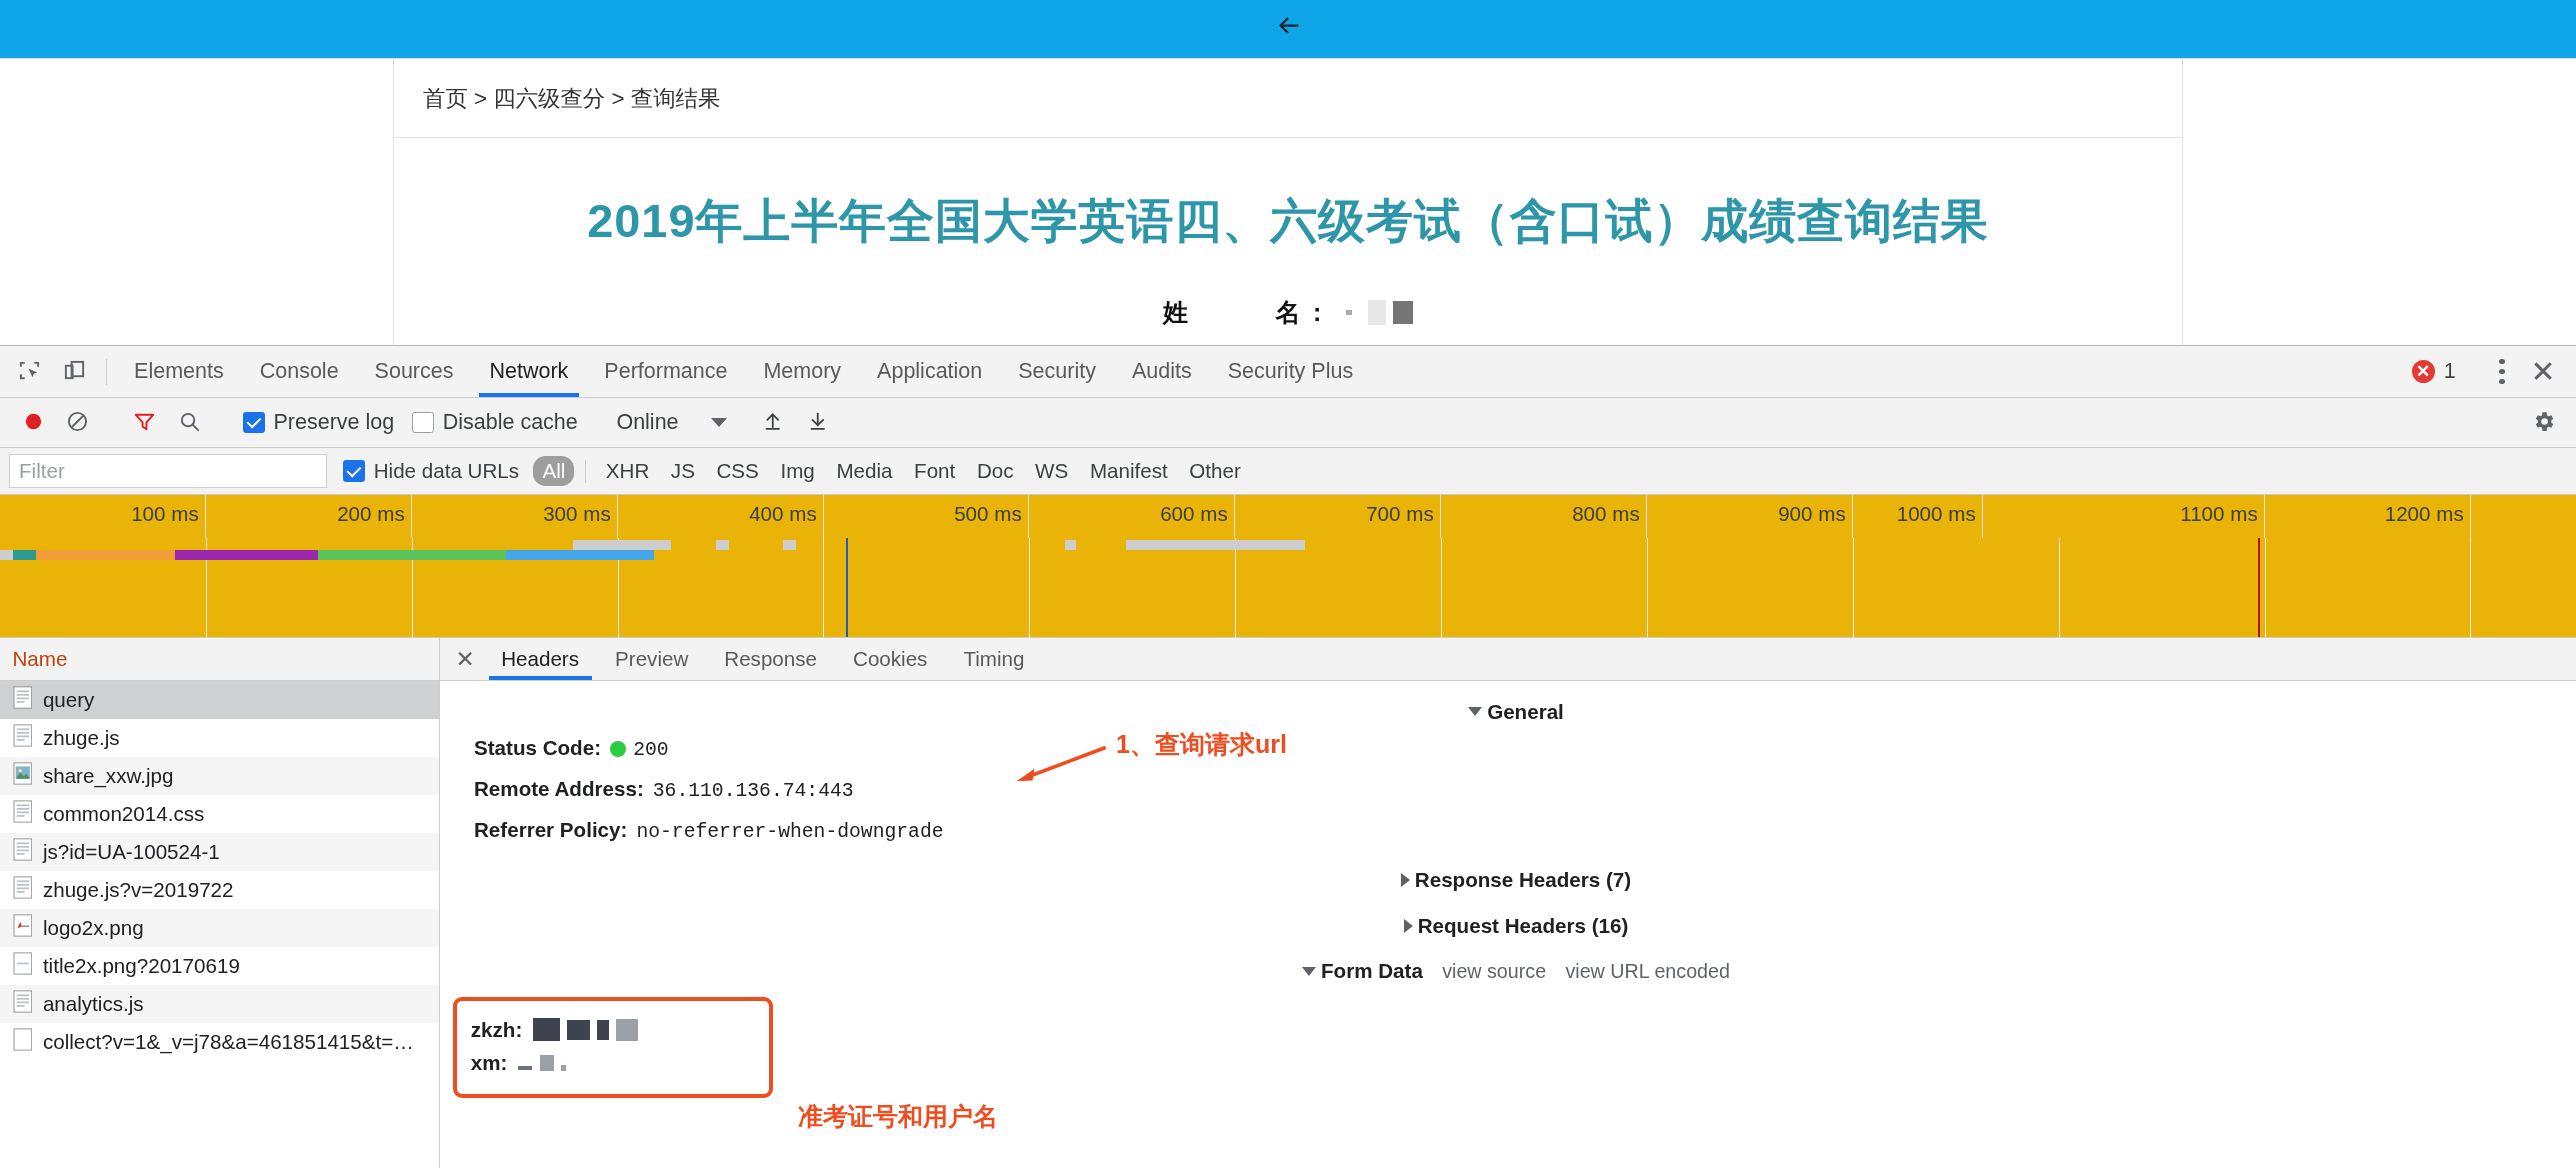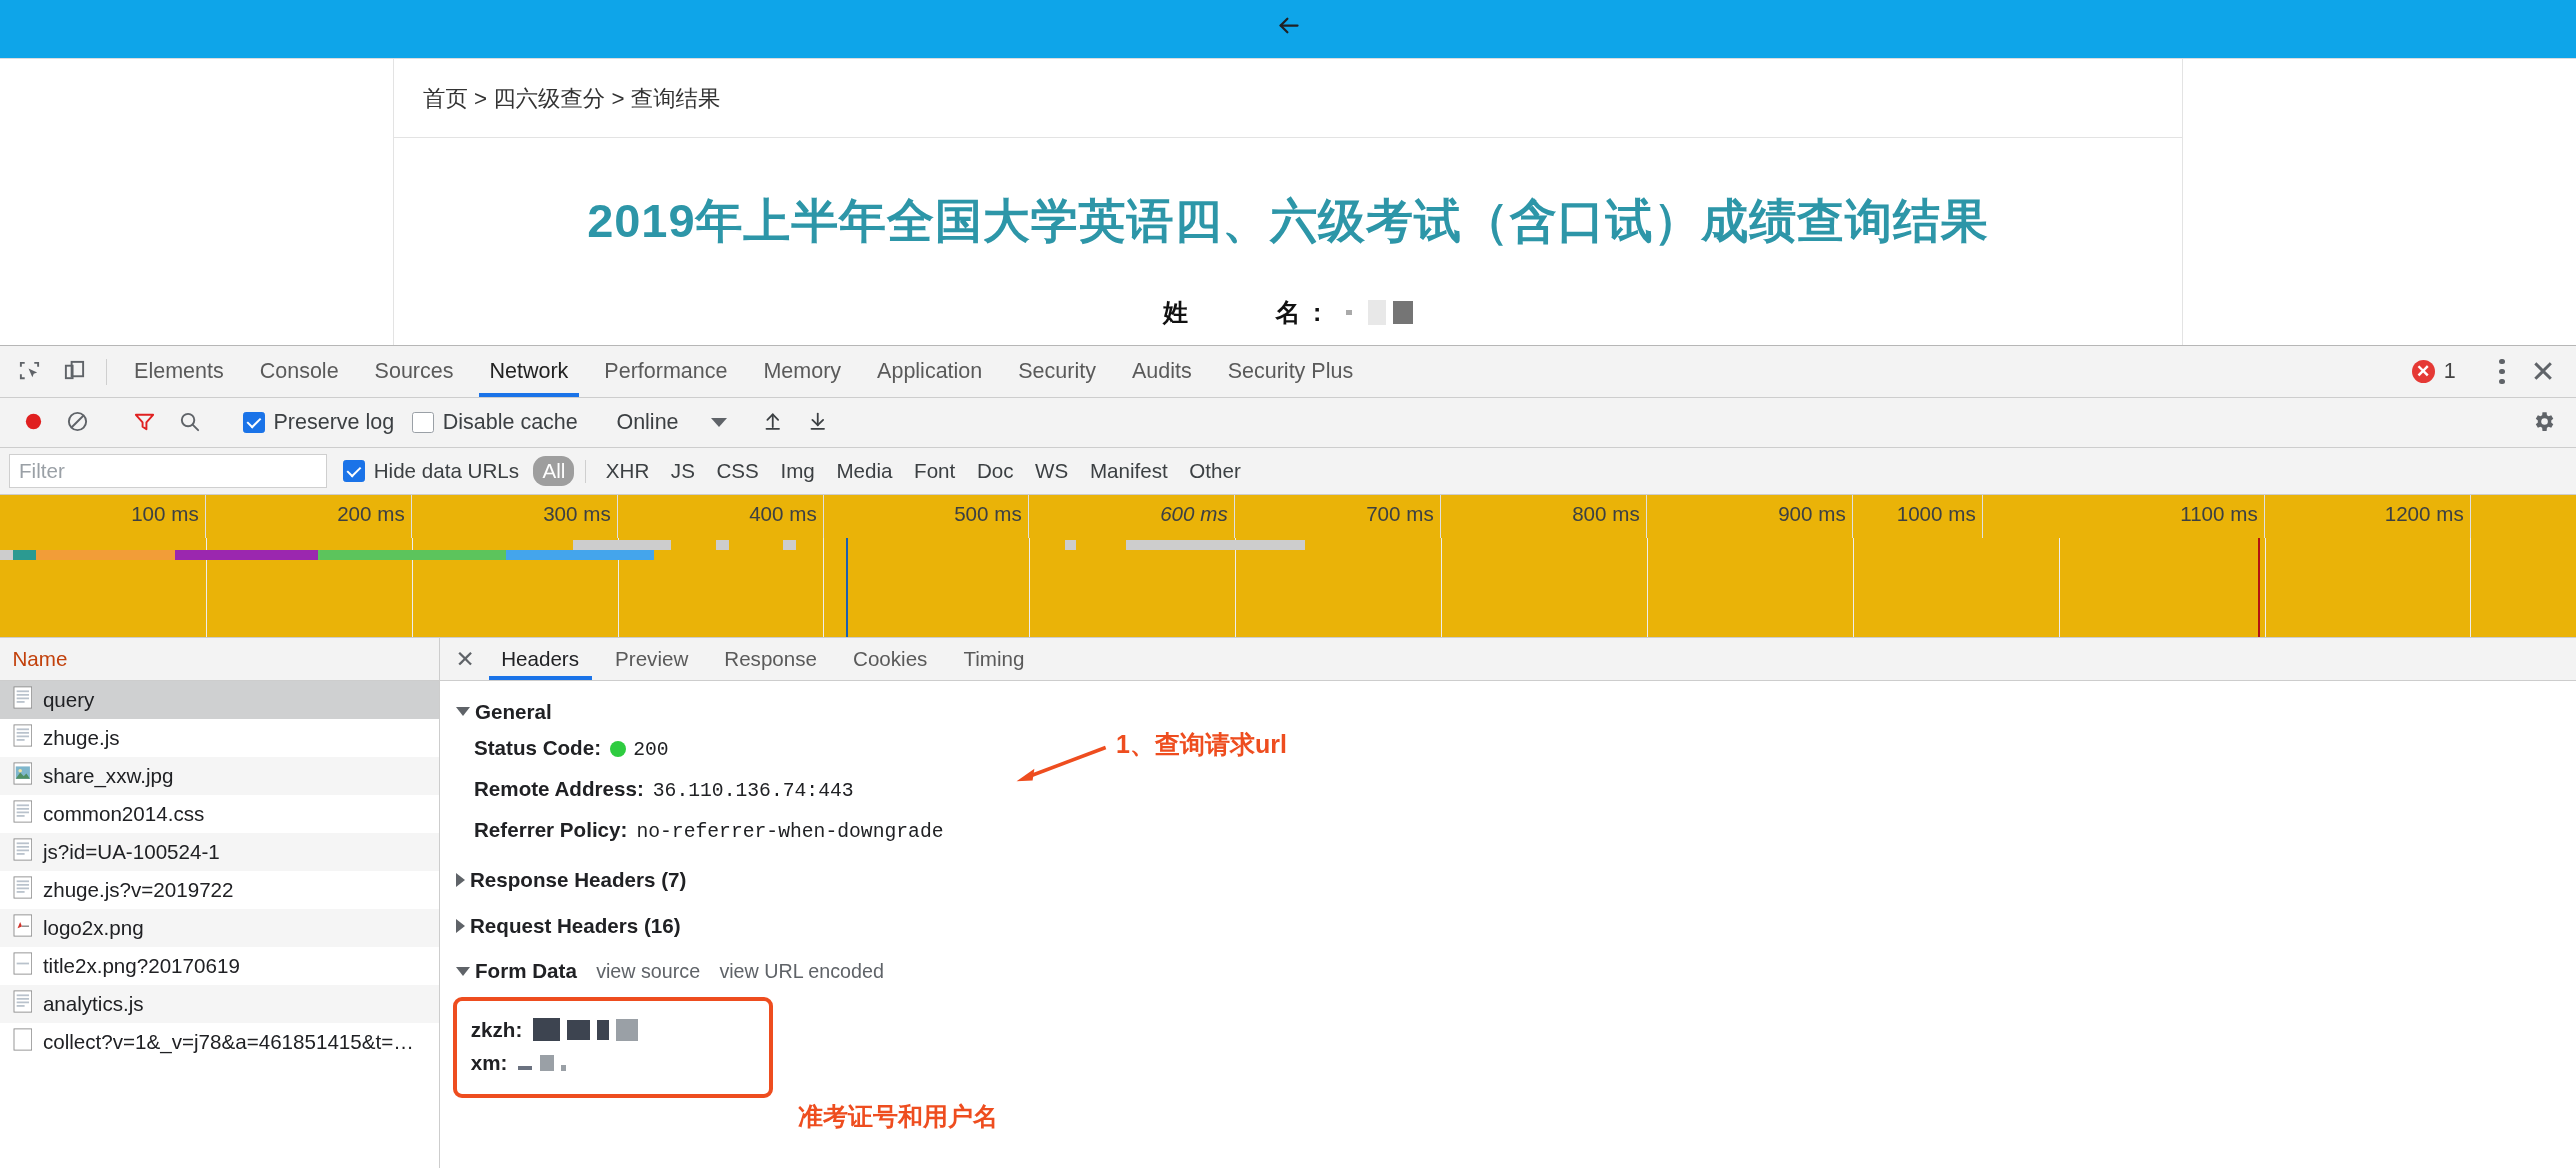--- a/index.html
+++ b/index.html
@@ -329,20 +329,21 @@
     font-size: 20.6px;
     color: #202124;
     position: relative;
     overflow: hidden;
   }
   .sect-head {
     display: flex; align-items: center; gap: 5px;
     padding: 4.5px 0 4.5px 16px;
     font-weight: bold;
     font-size: 20.6px;
+    justify-content: center;
   }
   .tri { width:0;height:0;flex:none; }
   .tri.down { border-left: 7.2px solid transparent; border-right: 7.2px solid transparent; border-top: 9px solid #5f6368; }
   .tri.right { border-top: 7.2px solid transparent; border-bottom: 7.2px solid transparent; border-left: 9px solid #5f6368; }
   .kv {
     padding: 8px 0 8px 34px;
     font-family: "Liberation Sans", sans-serif;
     display: flex; align-items: baseline;
     white-space: nowrap;
   }
@@ -681,21 +682,21 @@
         </div>
       <div class="ov-tick" style="left:412px;width:206px;">
           <span>300 ms</span>
         </div>
       <div class="ov-tick" style="left:618px;width:206px;">
           <span>400 ms</span>
         </div>
       <div class="ov-tick" style="left:823px;width:206px;">
           <span>500 ms</span>
         </div>
-      <div class="ov-tick" style="left:1029px;width:206px;font-style:italic;">
+      <div class="ov-tick" style="left:1029px;width:206px;">
           <span>600 ms</span>
         </div>
       <div class="ov-tick" style="left:1235px;width:206px;">
           <span>700 ms</span>
         </div>
       <div class="ov-tick" style="left:1441px;width:206px;">
           <span>800 ms</span>
         </div>
       <div class="ov-tick" style="left:1647px;width:206px;">
           <span>900 ms</span>

